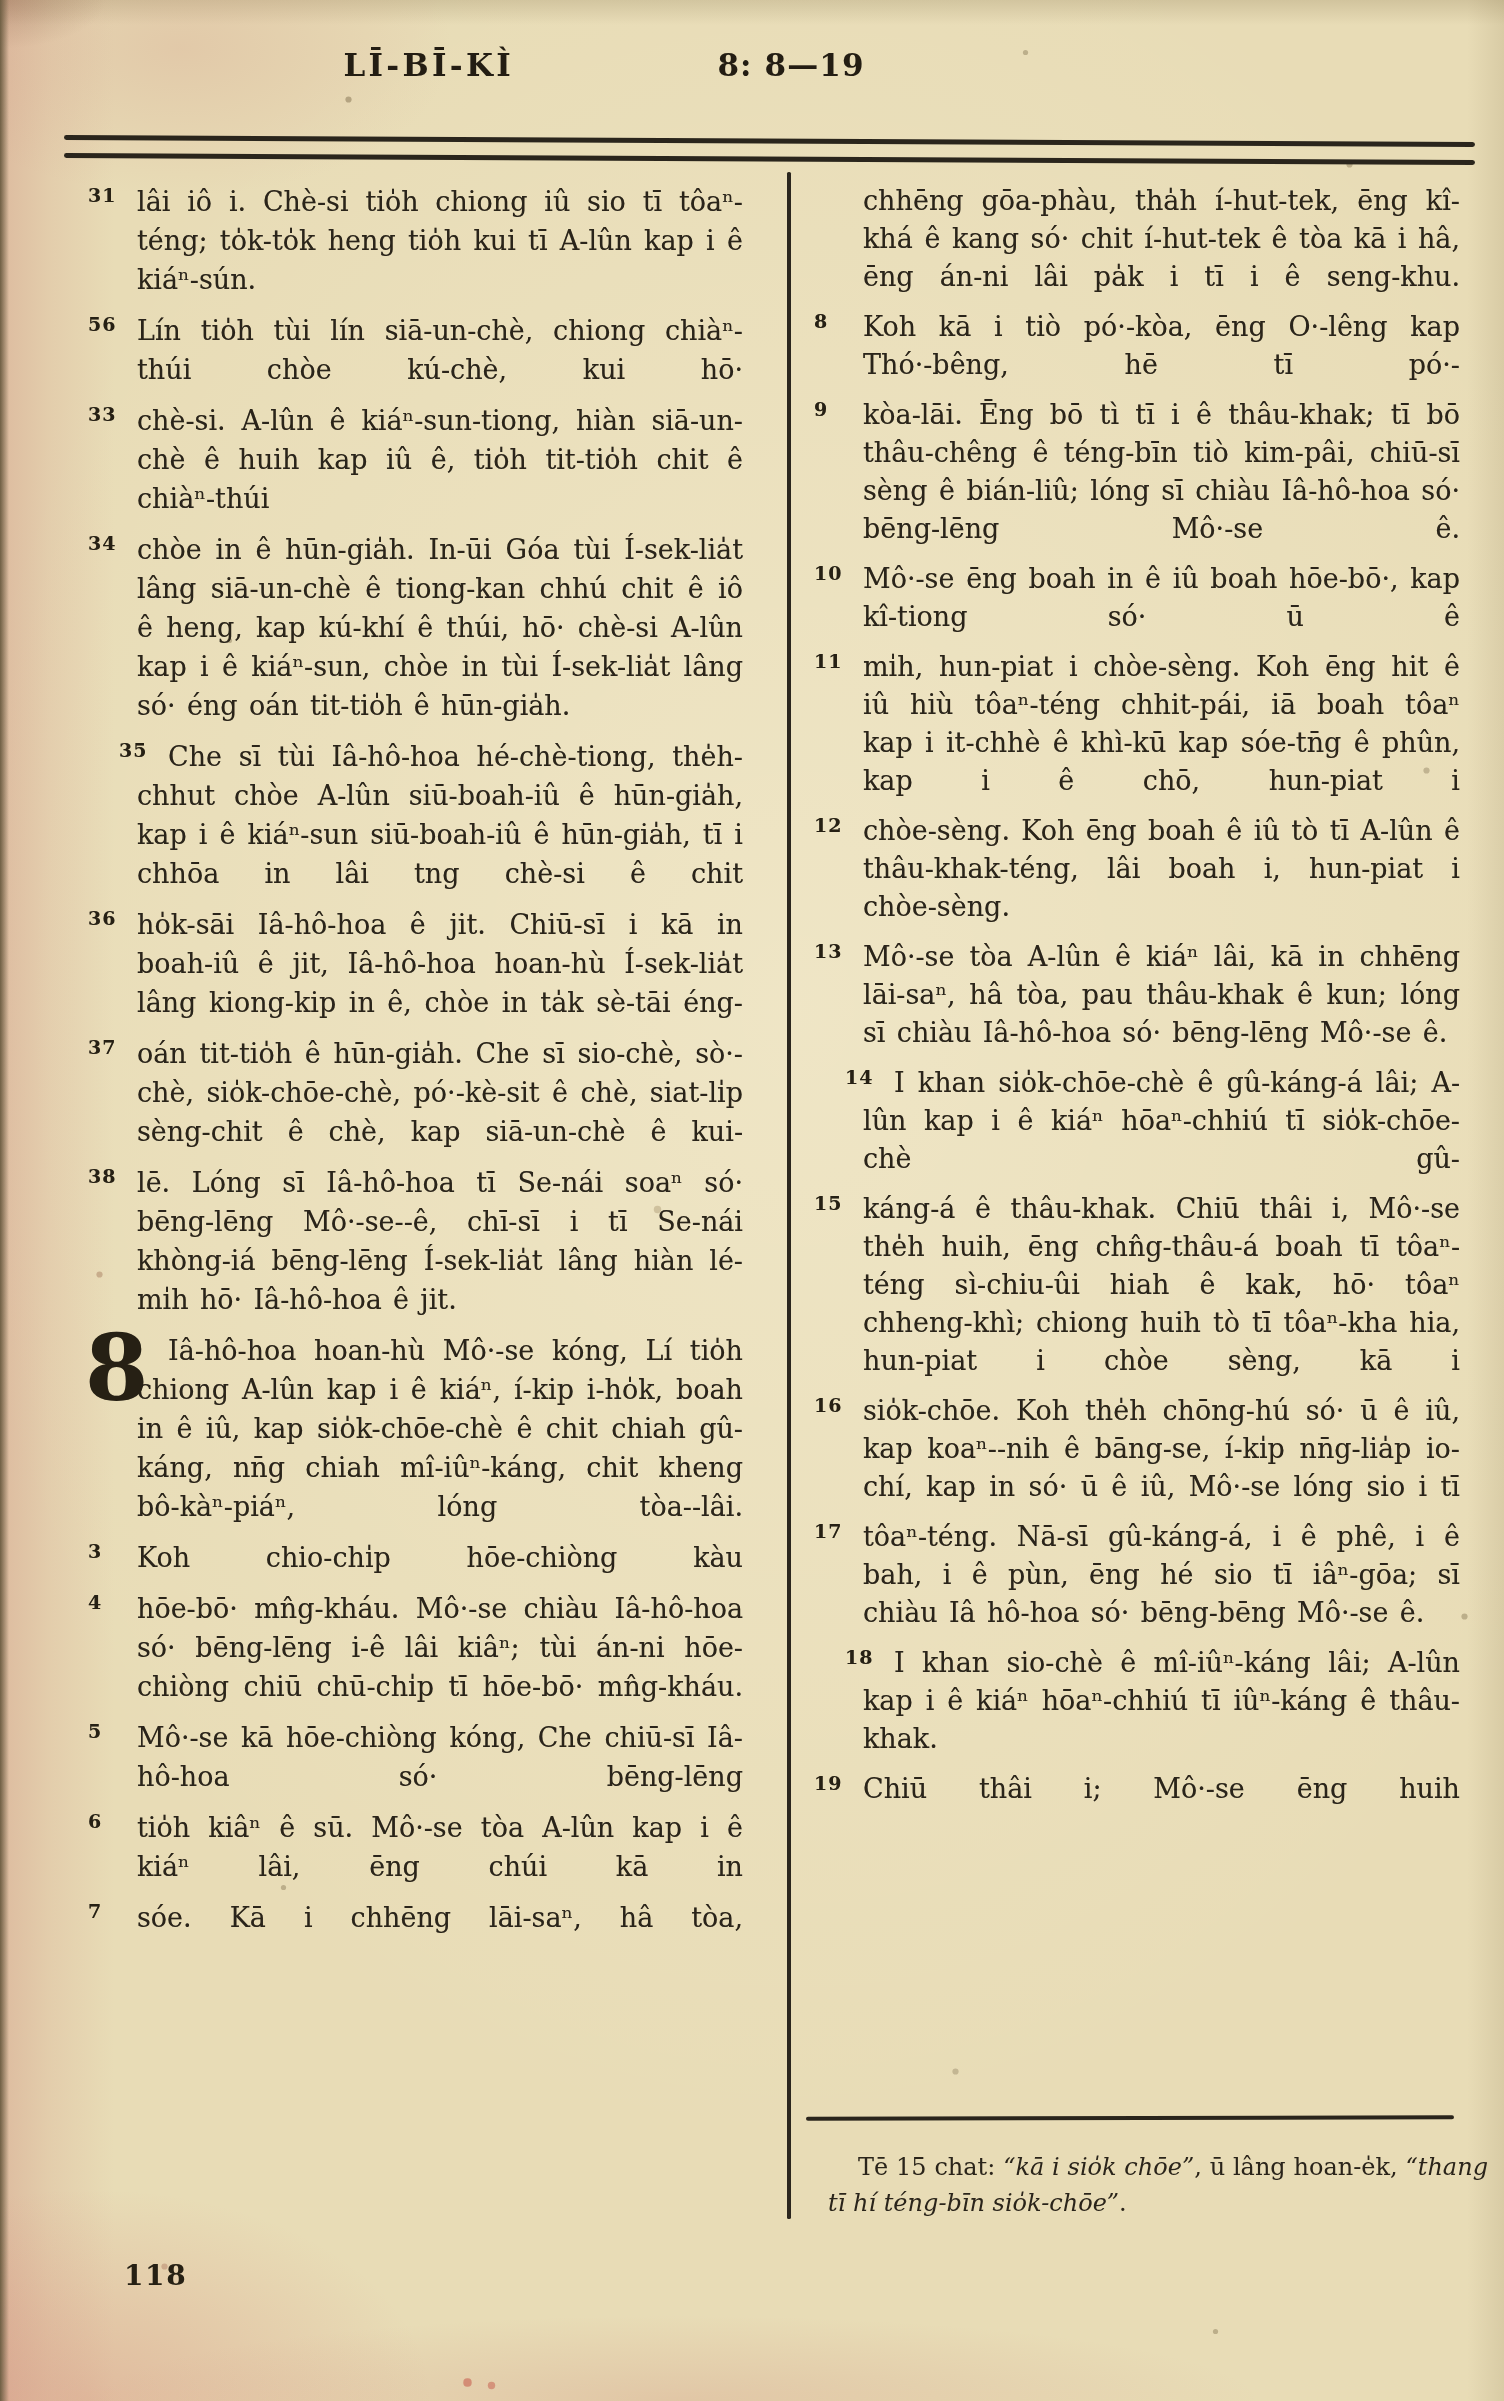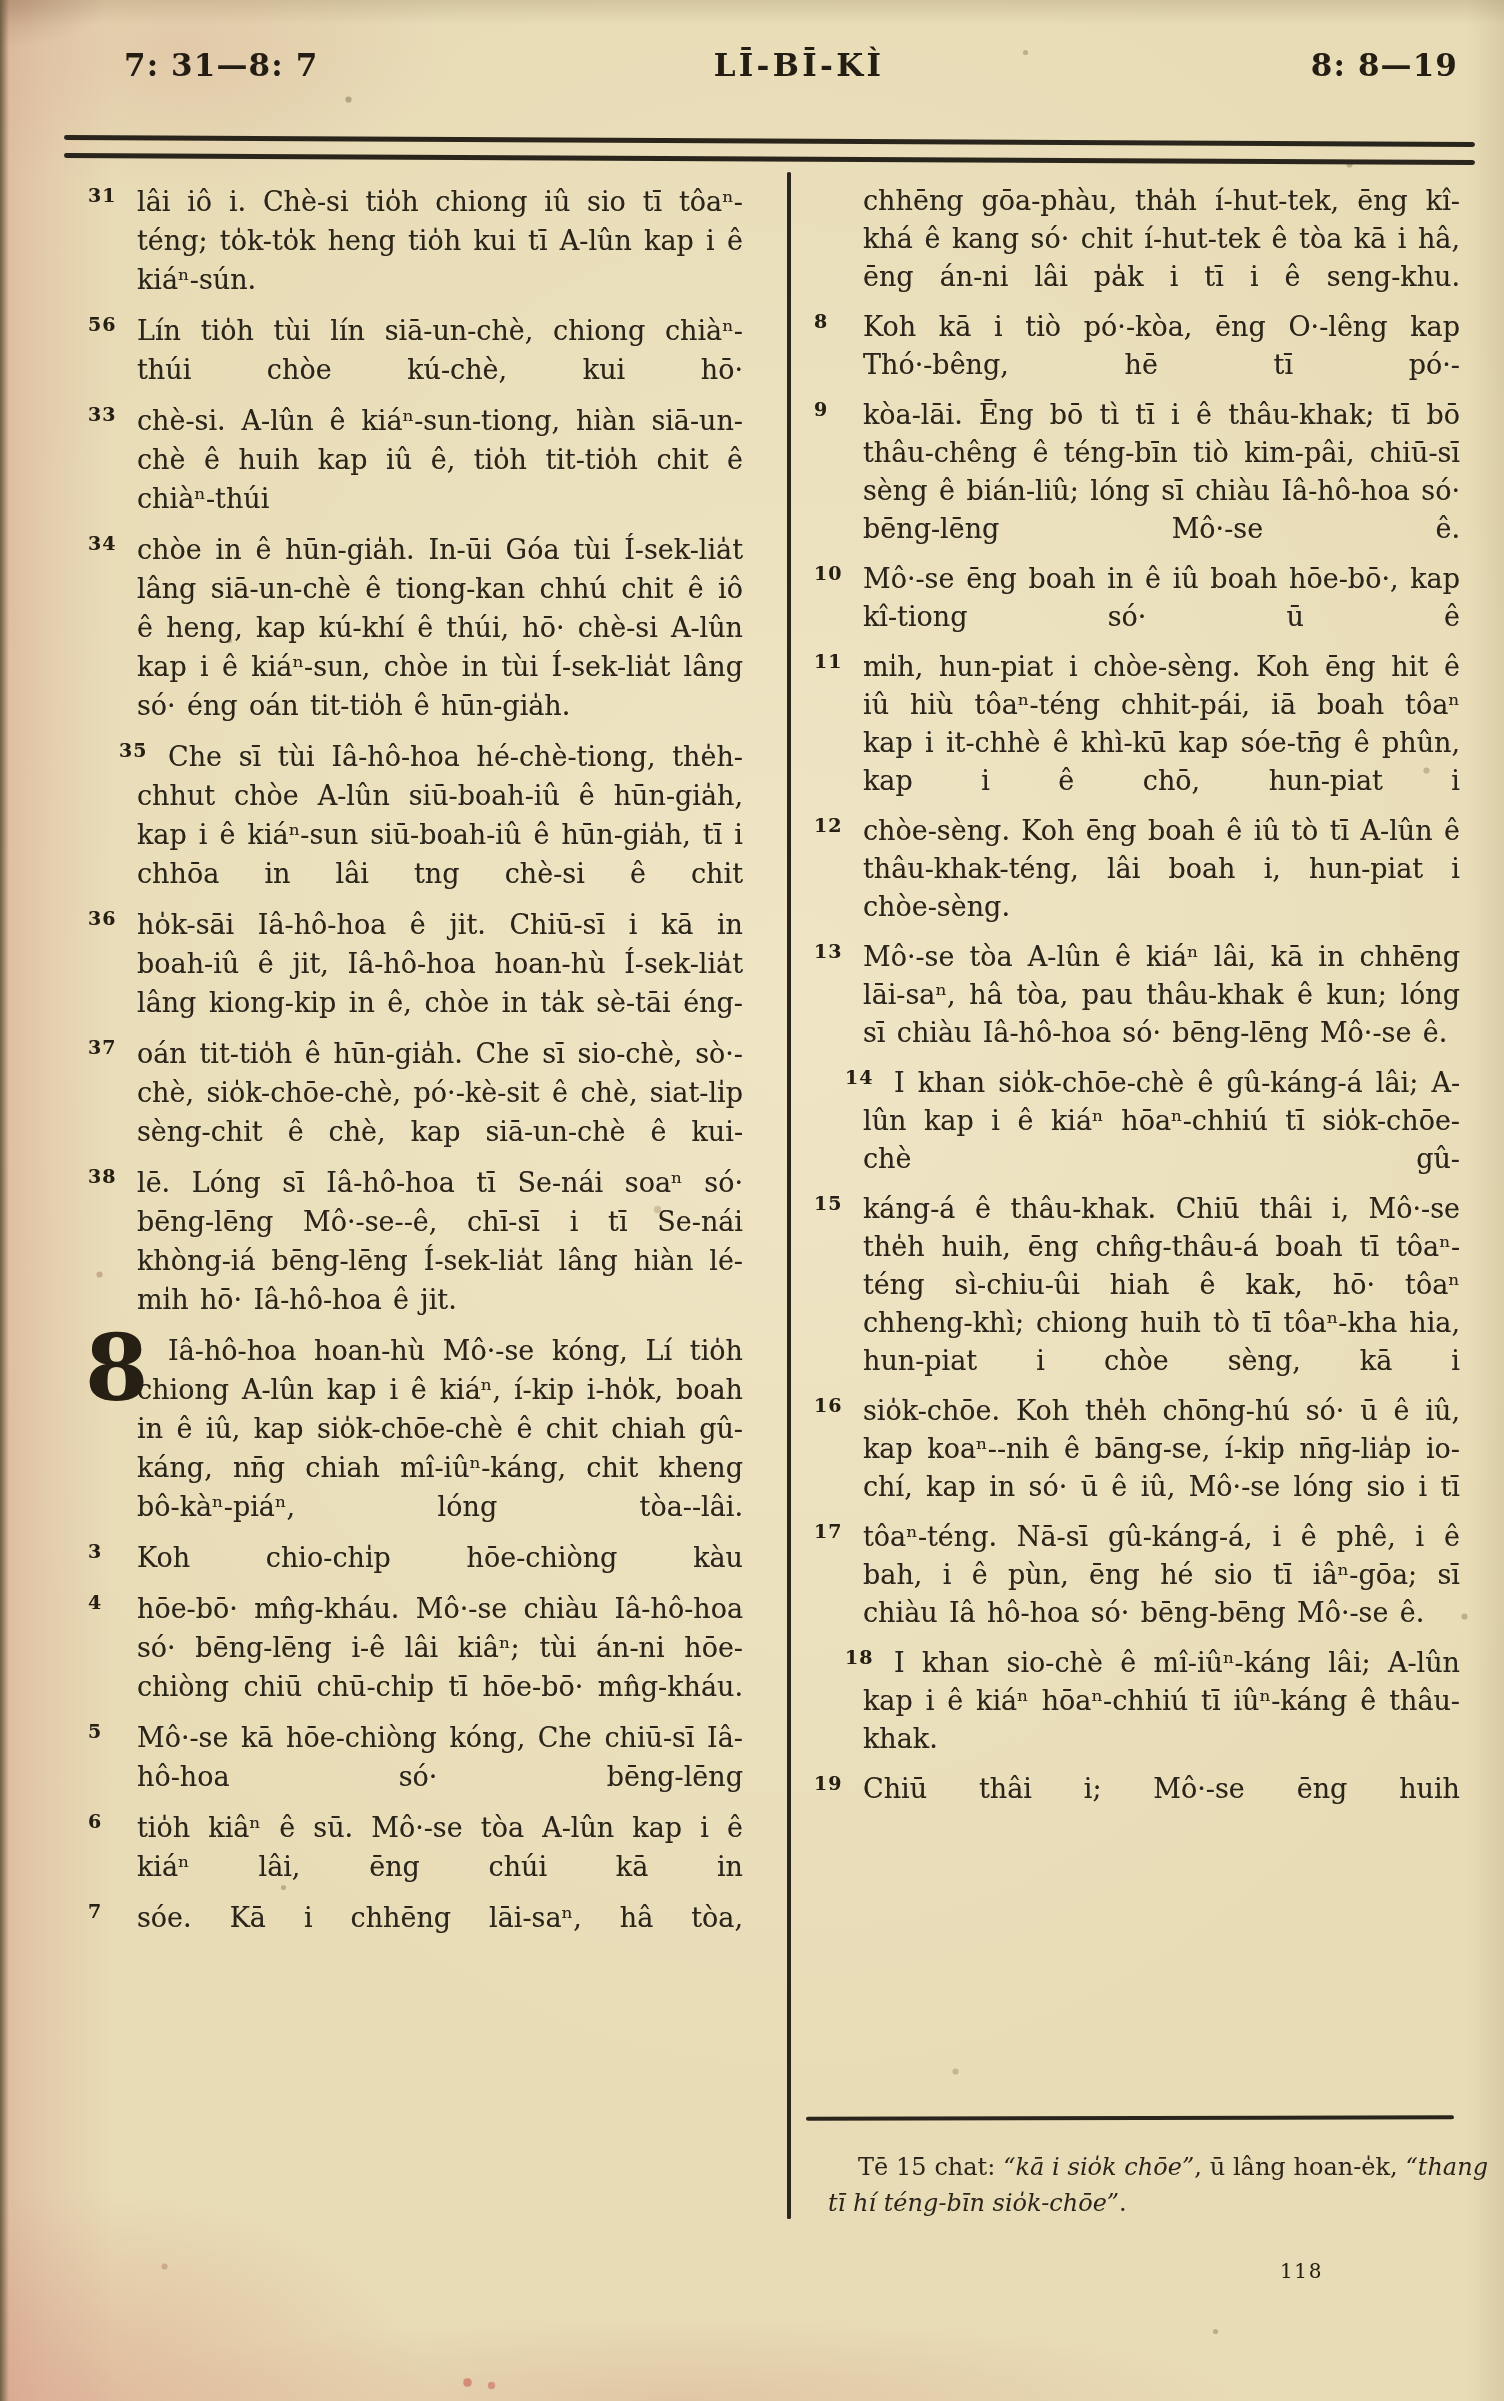--- a/index.html
+++ b/index.html
@@ -51,32 +51,31 @@
   .vnum{position:absolute;left:-49px;top:3.8px;width:39px;text-align:right;
     font-size:19px;font-weight:700;line-height:1;letter-spacing:1.1px;color:#262014;}
   .chapter-start{text-indent:61px;}
   .chapter-start .chnum{position:absolute;left:-52px;top:-7.6px;font-size:91px;font-weight:700;
     line-height:1;text-indent:0;color:#262014;}
   .fn-rule{position:absolute;left:806px;top:2116px;width:648px;height:3.8px;background:#2a251c;border-radius:2.2px;
     transform:rotate(-0.15deg);}
   .footnote{position:absolute;left:811px;top:2132px;width:660px;margin:17px;
     font-size:24px;line-height:36px;text-align:justify;text-indent:30px;color:#2a241a;}
   .footnote .it{font-style:italic;}
-  .page-num{position:absolute;left:124px;top:2259px;width:1199px;text-align:right;
-    font-size:20px;font-weight:400;letter-spacing:1.6px;color:#262014;}
+  .page-num{position:absolute;left:124px;top:2259px;width:1199px;text-align:left;
+    font-size:28px;font-weight:700;letter-spacing:1.6px;color:#262014;}
 </style>
 </head>
 <body>
 
 <div class="page">
   <div class="spine-line"></div>
   <div class="speckles"></div>
 
   <header class="running-head">
-    <span class="rh-left">7: 31—8: 7</span>
     <span class="rh-center">LĪ-BĪ-KÌ</span>
     <span class="rh-right">8: 8—19</span>
   </header>
 
   <div class="rule rule-1"></div>
   <div class="rule rule-2"></div>
   <div class="col-divider"></div>
 
   <section class="col col-left" id="col-left">
       <p class="verse"><span class="vnum">31</span><span class="vtext">lâi iô i. Chè-si tio̍h chiong iû sio tī tôaⁿ-téng; to̍k-to̍k heng tio̍h kui tī A-lûn kap i ê kiáⁿ-sún.</span></p>

